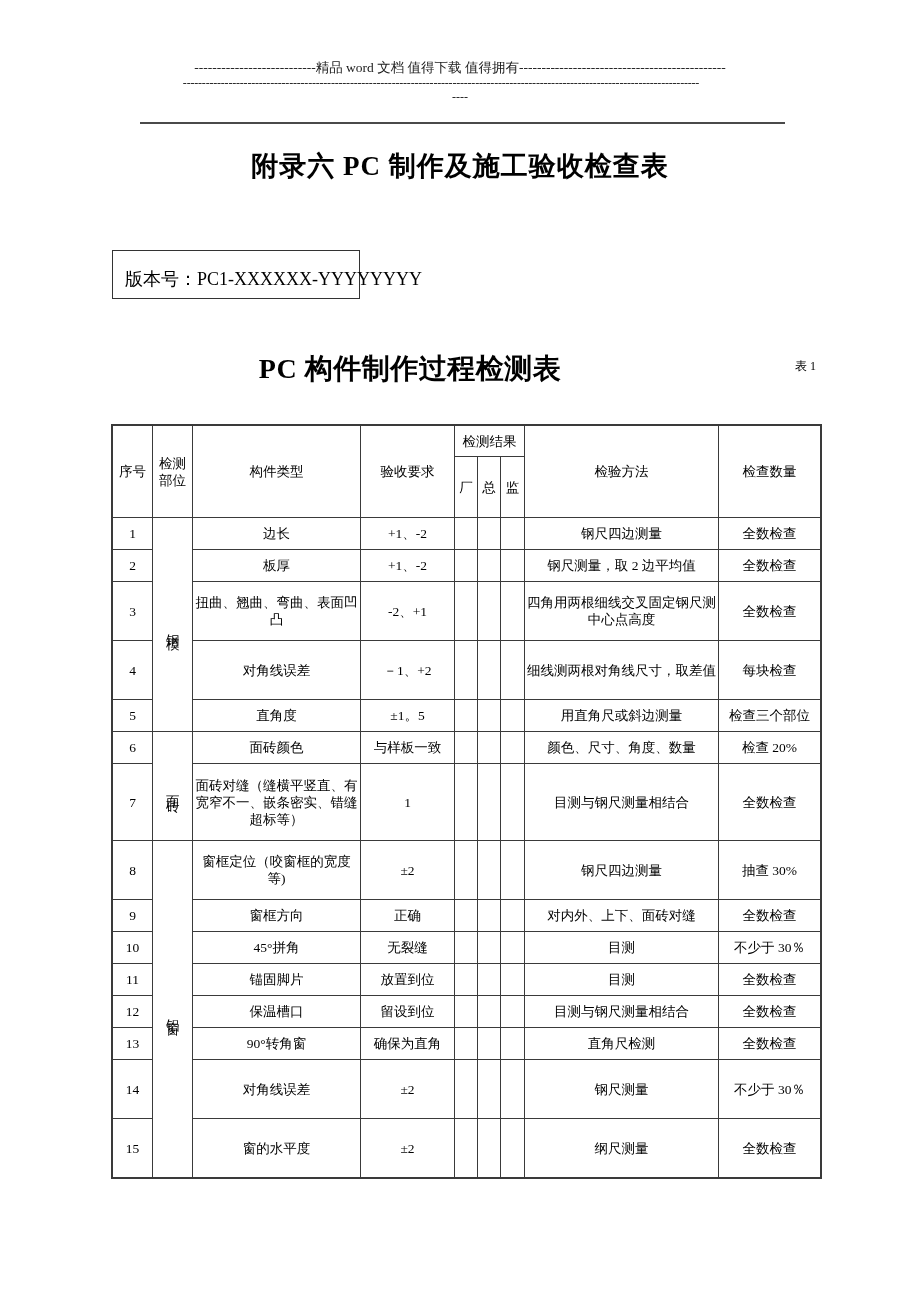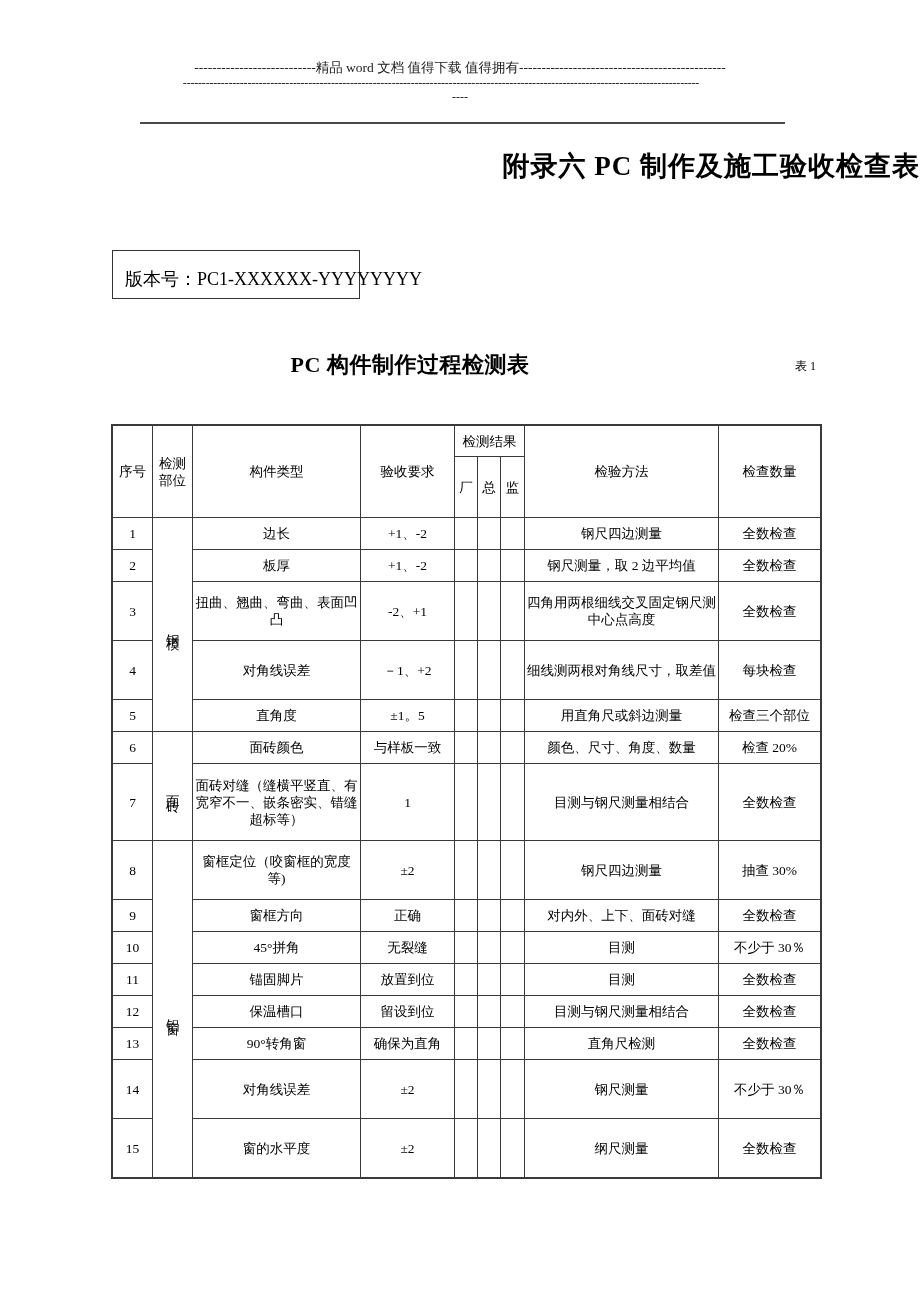--- a/index.html
+++ b/index.html
@@ -59,21 +59,21 @@
     height: 0;
     border-top: 2px solid #4a4a4a;
   }
 
   
   .doc-title {
     position: absolute;
     left: 0;
     top: 148px;
     width: 920px;
-    text-align: right;
+    text-align: center;
     font-size: 27px;
     font-weight: bold;
     letter-spacing: 1px;
     font-family: "Liberation Serif", "DejaVu Serif", serif;
   }
 
   
   .version-box {
     position: absolute;
     left: 112px;
@@ -110,21 +110,21 @@
     text-decoration: underline;
   }
 
   
   .table-title {
     position: absolute;
     left: 0;
     top: 350px;
     width: 820px;
     text-align: center;
-    font-size: 22px;
+    font-size: 28px;
     font-weight: bold;
     letter-spacing: 0.5px;
   }
   .table-no {
     position: absolute;
     right: 104px;
     top: 358px;
     font-size: 12px;
     font-weight: normal;
   }

